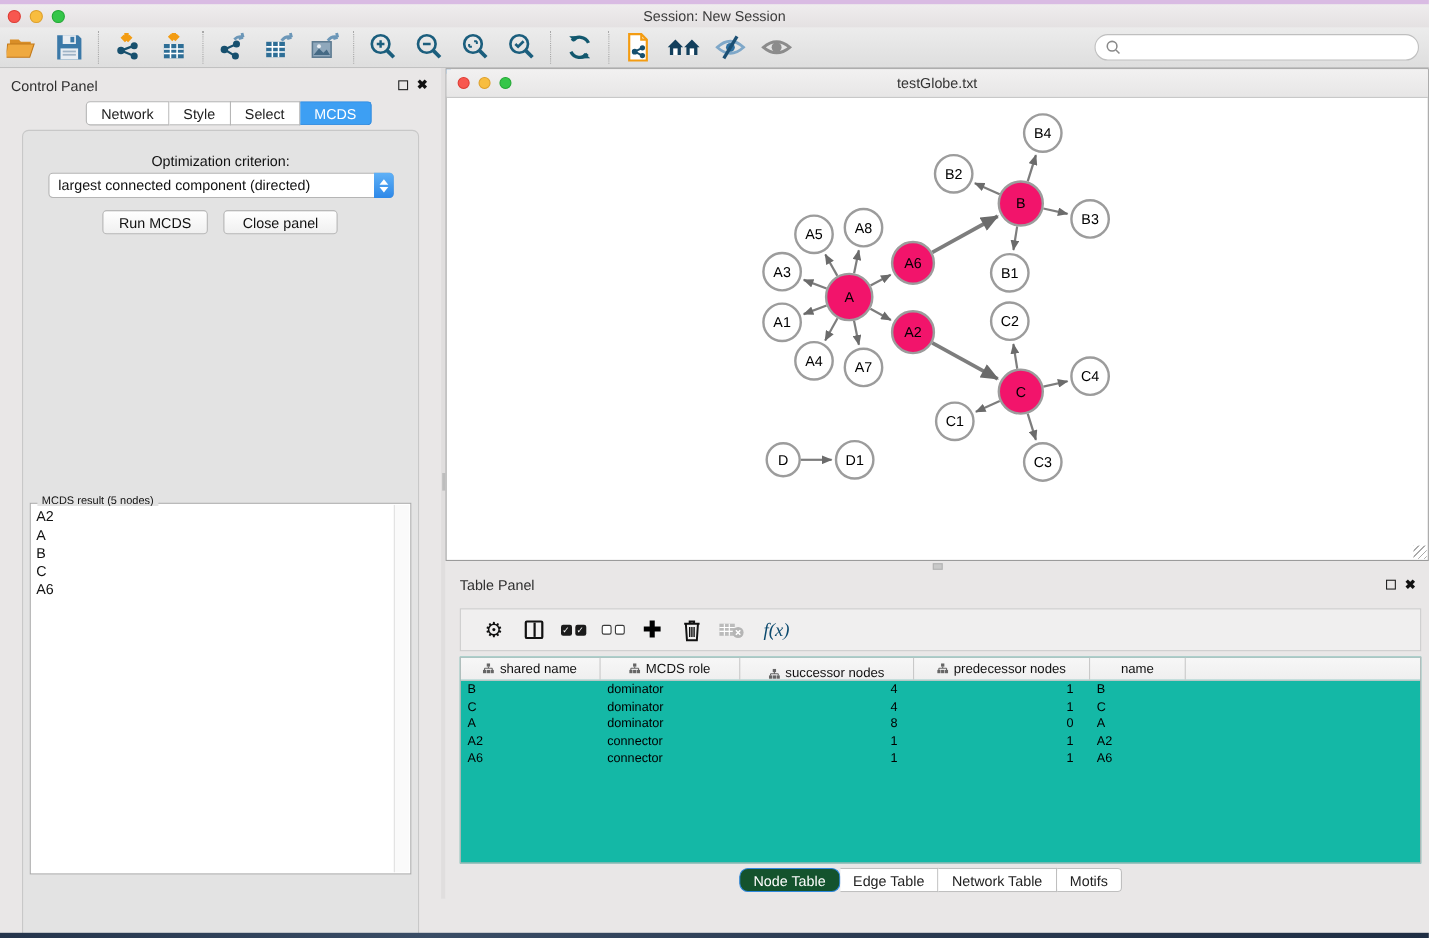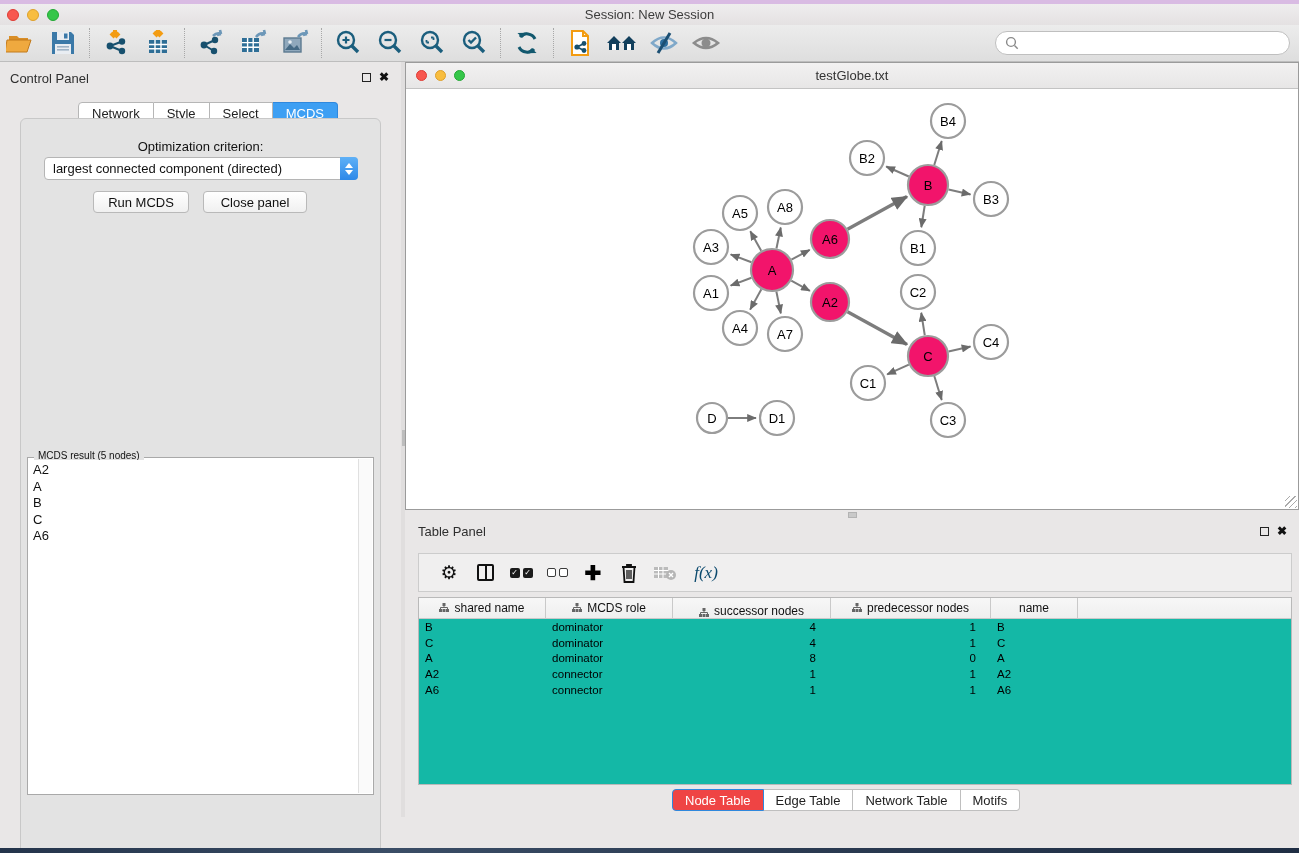--- a/index.html
+++ b/index.html
@@ -27,21 +27,21 @@
                border:1px solid #BFBFBF; border-radius:12px; display:flex; align-items:center; padding-left:9px; }
   .searchbox input { border:none; outline:none; flex:1; font-size:12px; background:transparent; margin-left:6px; }
 
   
   .cpanel { position:absolute; left:0; top:62px; width:401px; height:755px; background:#E9E7E7; }
   .panel-head { position:absolute; left:10px; top:9px; font-size:13px; color:#2f2f2f; }
   .panel-icons { position:absolute; right:12px; top:10px; display:flex; gap:8px; align-items:center; }
   .float-ico { width:9px; height:9px; border:1.6px solid #222; display:inline-block; }
   .close-ico { font-size:12px; font-weight:bold; color:#111; line-height:10px; }
 
-  .cp-tabs { position:absolute; left:78px; top:40px; display:flex;border-radius:9px; }
+  .cp-tabs { position:absolute; left:78px; top:30px; display:flex;border-radius:9px; }
   .cp-tab { height:22px; padding:0 13px; background:#fff; border:1px solid #B6B6B6; border-left:none;
             font-size:13px; color:#222; display:flex; align-items:center; }
   .cp-tab:first-child { border-left:1px solid #B6B6B6; border-radius:4px 0 0 4px; }
   .cp-tab:last-child { border-radius:0 4px 4px 0; }
   .cp-tab.sel { background:#3D9FF3; border-color:#2F88DD; color:#fff; }
 
   .cp-body { position:absolute; left:20px; top:56px; width:361px; height:820px;
              background:#E3E3E3; border:1px solid #C8C8C8; border-radius:6px;padding-left:24px; }
   .opt-label { position:absolute; left:0; right:0; top:20px; text-align:center; font-size:13px; color:#111; }
   .combo { position:absolute; left:23px; top:38px; width:314px; height:23px; background:#fff;
@@ -96,21 +96,21 @@
   .dt-th { display:flex; align-items:center; justify-content:center; gap:5px; font-size:12px; color:#111;
            border-right:1px solid #C9C9C9; }
   .dt-row { display:flex; height:15.7px; font-size:11.5px; color:#000; align-items:center; }
   .dt-td { padding:0 6px; white-space:nowrap; overflow:hidden; }
 
   .tp-tabs { position:absolute; left:267px; top:269px; display:flex; }
   .tp-tab { height:22px; padding:0 12px; background:#fff; border:1px solid #BFBFBF; border-left:none;
             font-size:13px; color:#222; display:flex; align-items:center; }
   .tp-tab:first-child { border-left:1px solid #BFBFBF; border-radius:4px 0 0 4px; }
   .tp-tab:last-child { border-radius:0 4px 4px 0; }
-  .tp-tab.sel { background:#ef4444; border-color:#2F88DD; color:#fff; }
+  .tp-tab.sel { background:#14532d; border-color:#2F88DD; color:#fff;border-radius:8px; }
 
   
   .statusbar { position:absolute; left:0; top:817px; width:100%; height:31px; background:#EDECEC; border-top:1px solid #C6C6C6; }
   .sb-left-btn { position:absolute; left:10px; top:5px; width:27px; height:22px; background:#fff; border:1px solid #B9B9B9;
                  display:flex; align-items:center; justify-content:center; }
   .memory-btn { position:absolute; right:9px; top:5px; width:80px; height:22px; background:#fff; border:1px solid #ABABAB;
                 border-radius:3px; display:flex; align-items:center; justify-content:center; gap:5px; font-size:12px; color:#111; }
   .memdot { width:10px; height:10px; border-radius:50%; background:#12A52C; }
   .deskstrip { position:absolute; left:0; top:848px; width:100%; height:5px;
                background:linear-gradient(90deg,#24344B,#3A4D66 30%,#2B3B52 60%,#1F2E44); }

